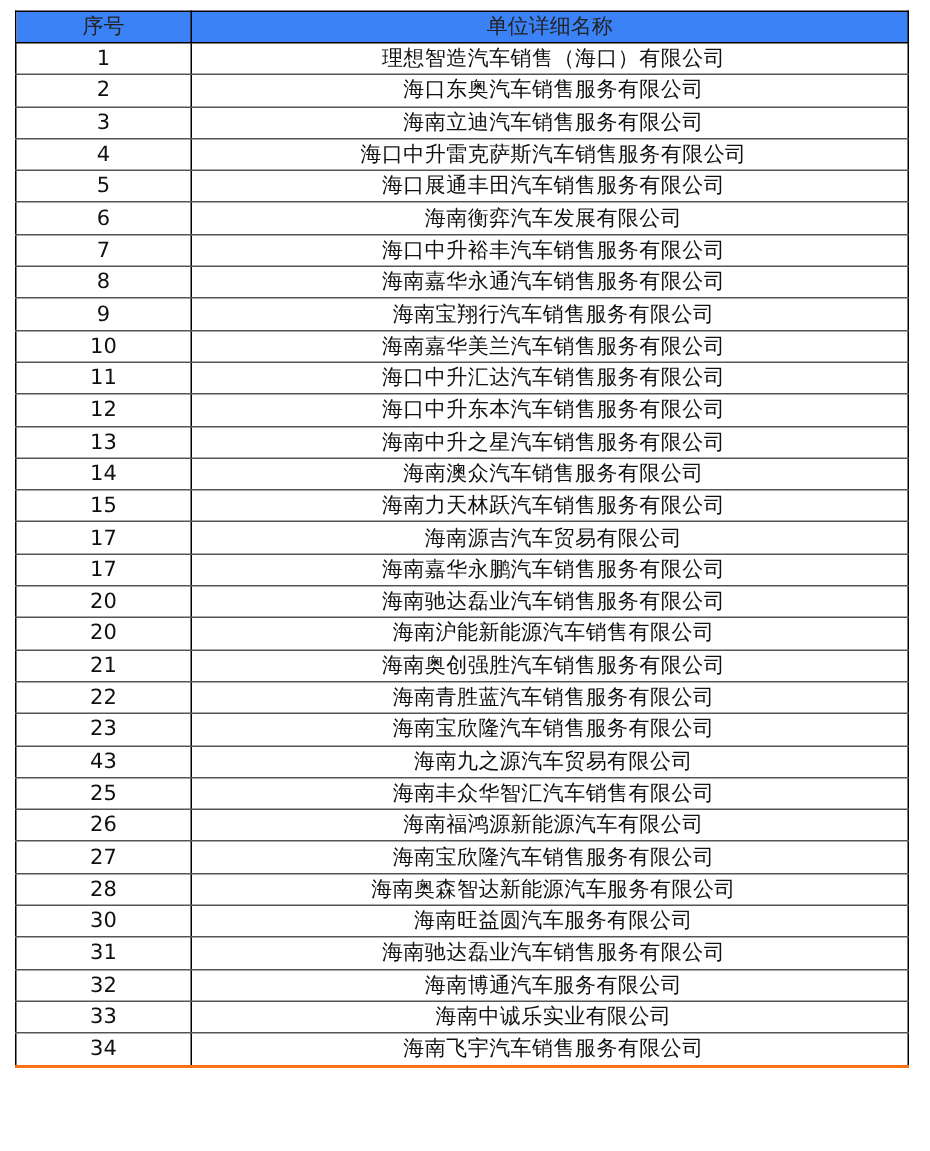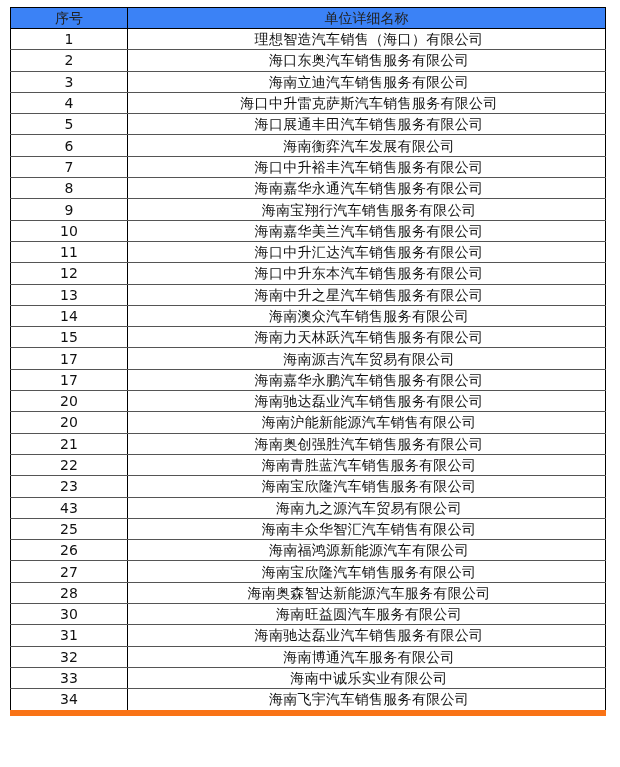--- a/index.html
+++ b/index.html
@@ -7,21 +7,21 @@
          font-family: "DejaVu Sans", "Liberation Sans", sans-serif; }
   table { position: absolute; left: 10px; top: 7px; width: 596px;
           border-collapse: collapse; table-layout: fixed; }
   th, td { border: 1px solid #000; height: 20.3px; padding: 0; font-size: 14px;
            line-height: 20px; color: #111; font-weight: normal; overflow: hidden; white-space: nowrap; }
   td { border-top: 1px solid #555; border-bottom: 1px solid #555; }
   th { background: #3b82f6; text-align: center; color: #222; height: 20px; }
   col.c1 { width: 117px; }
   td.num { text-align: center; }
   td.name { text-align: center; padding-left: 5px; letter-spacing: 0.3px; }
-  tr:last-child td { border-bottom: 6px solid #f97316; }
+  tr:last-child td { border-bottom: 2px solid #f97316; }
 </style>
 </head>
 <body>
 
 <table>
   <colgroup>
       <col class="c1">
       <col>
     </colgroup>
   <thead>

